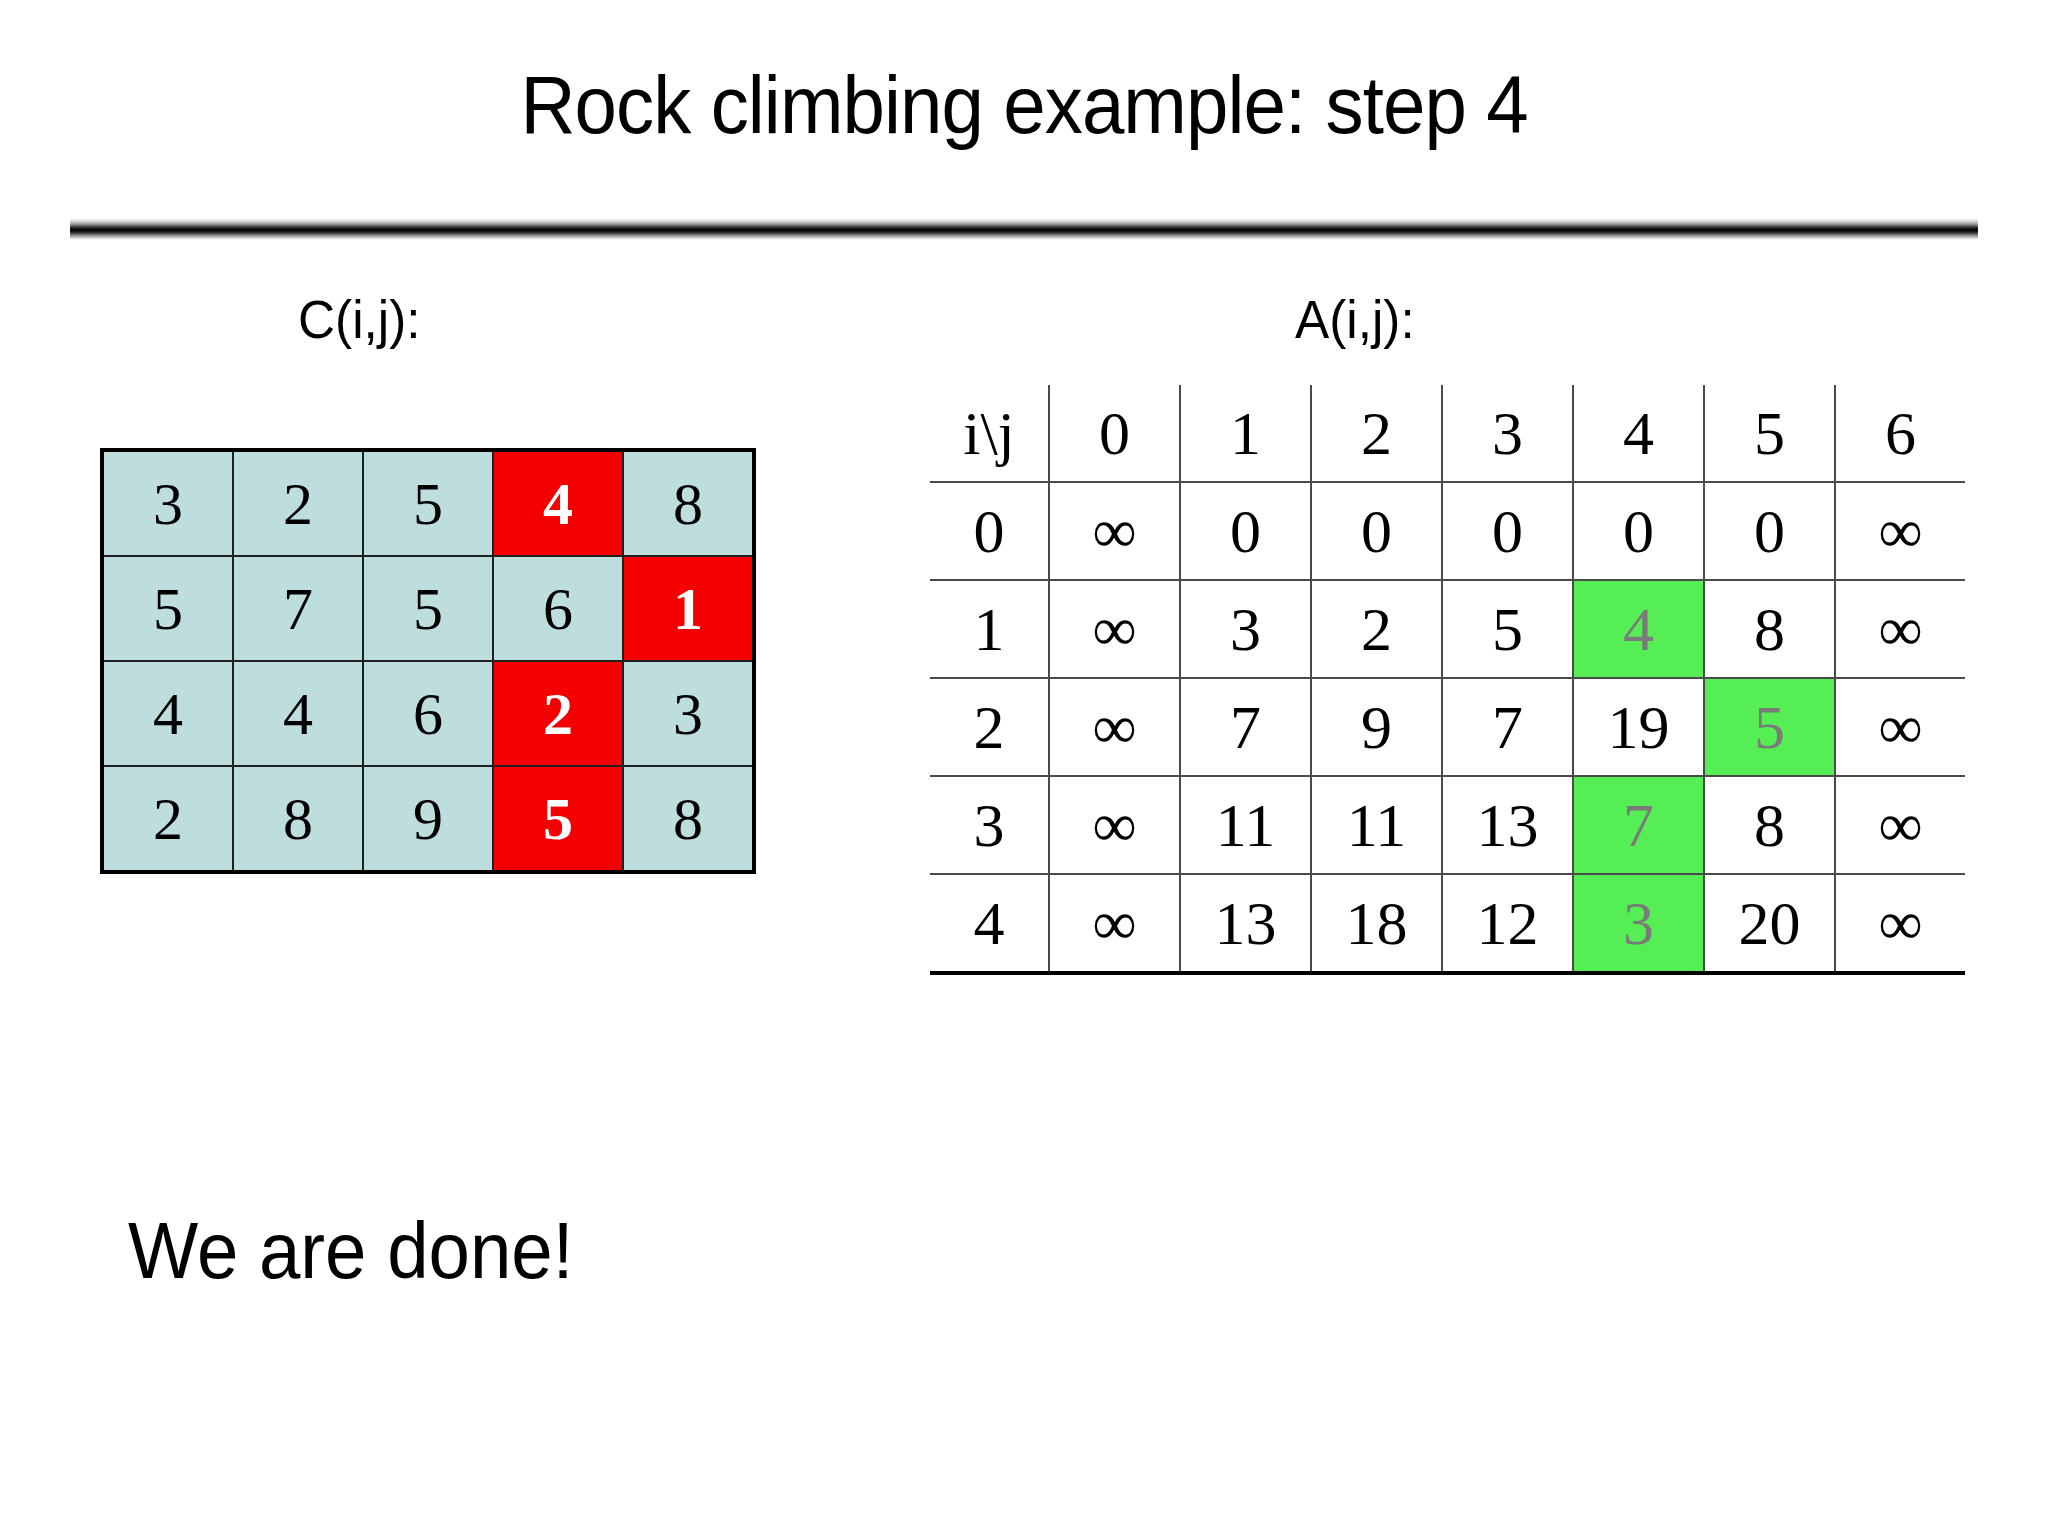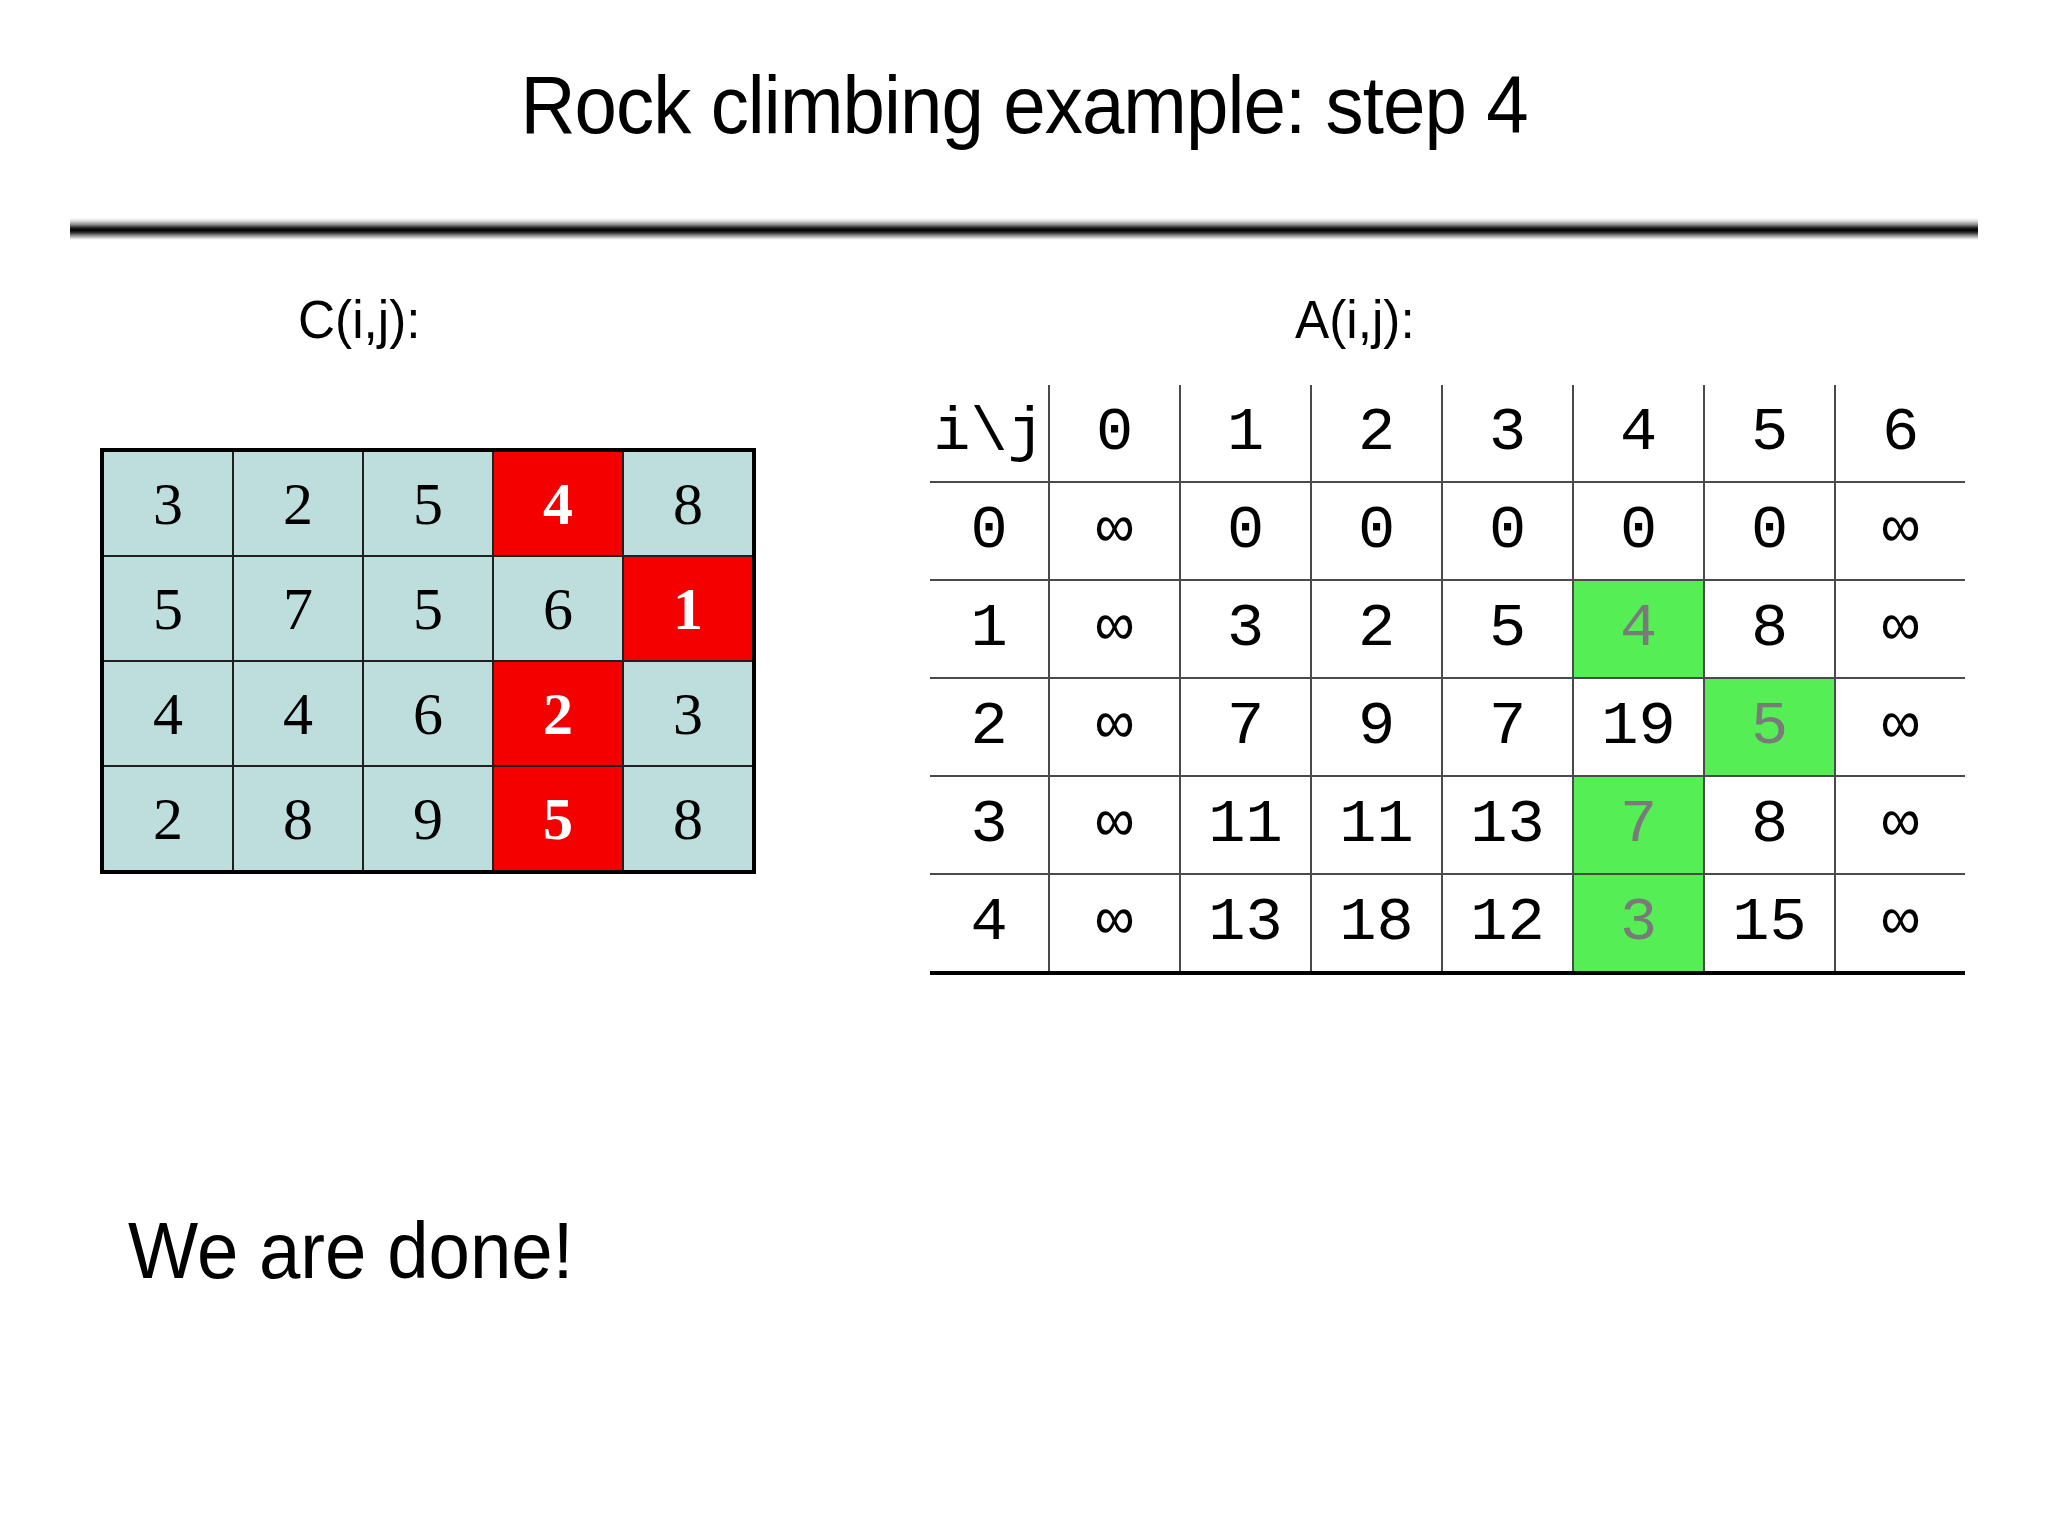--- a/index.html
+++ b/index.html
@@ -100,21 +100,21 @@
     border-collapse: collapse;
     table-layout: fixed;
   }
   #a-table td {
     width: 129px;
     height: 96px;
     border: 2px solid #4a4a4a;
     background: #ffffff;
     text-align: center;
     vertical-align: middle;
-    font-family: Liberation Mono, monospace;
+    font-family: Liberation Serif, serif;
     font-size: 62px;
     color: #000000;
     padding: 0;
     line-height: 1;
   }
   #a-table td.rowhead,
   #a-table td.corner {
     border-left: none;
     width: 118px;
   }
@@ -241,19 +241,19 @@
         <td>8</td>
         <td class="lastcol">∞</td>
       </tr>
       <tr>
         <td class="rowhead">4</td>
         <td>∞</td>
         <td>13</td>
         <td>18</td>
         <td>12</td>
         <td class="green">3</td>
-        <td>15</td>
+        <td>20</td>
         <td class="lastcol">∞</td>
       </tr>
     </tbody>
 </table>
 
 <div id="footer-note">We are done!</div>
 
 </body></html>

